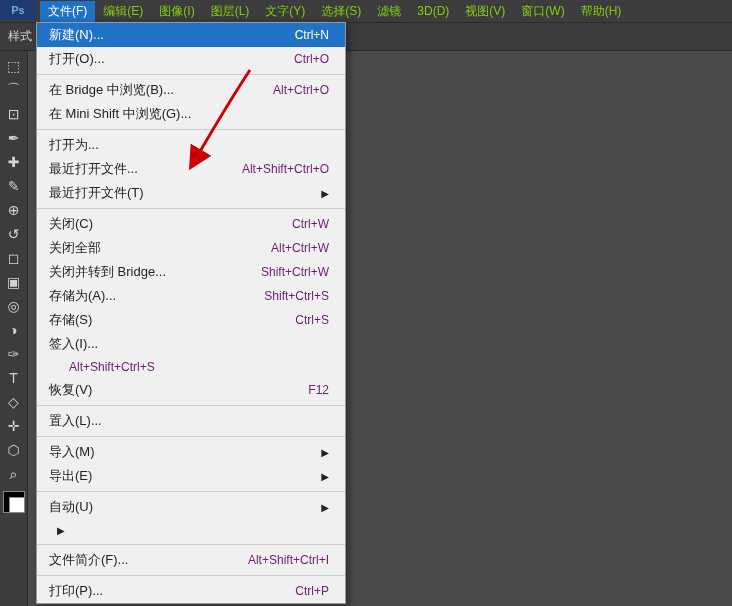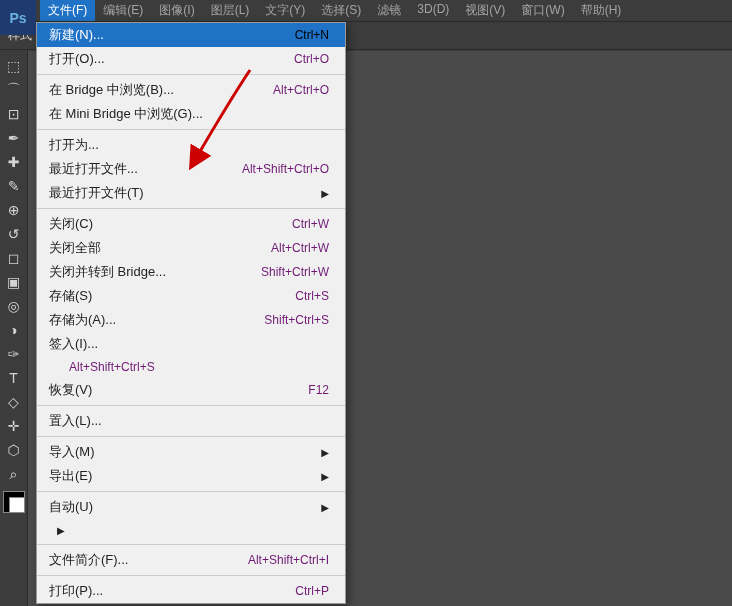--- a/index.html
+++ b/index.html
@@ -12,27 +12,27 @@
       color: #d4d4d4;
       overflow: hidden;
       position: relative;
     }
 
     
     .menu-bar {
       background: #3c3c3c;
       height: 22px;
       display: flex;
-      align-items: flex-start;
-      padding: 0 4px;
+      align-items: center;
+      padding: 11px 4px;
       border-bottom: 1px solid #2a2a2a;
     }
     .menu-bar-item {
       padding: 2px 8px;
-      color: #a3a3a3;
+      color: #84cc16;
       font-size: 12px;
       cursor: pointer;
       white-space: nowrap;
     }
     .menu-bar-item.active {
       background: #1f72c6;
       color: #fff;
     }
 
     
@@ -123,21 +123,21 @@
     }
     .menu-item-label {
       flex: 1;
     }
     .menu-item-shortcut {
       color: #701a75;
       font-size: 12px;
       margin-left: 20px;
     }
     .menu-item.highlighted .menu-item-shortcut {
-      color: #000000;
+      color: #ffffff;
     }
     .menu-item-arrow {
       font-size: 10px;
       margin-left: 8px;
     }
 
     .menu-separator {
       height: 1px;
       background: #ccc;
       margin: 3px 0;
@@ -149,26 +149,26 @@
       z-index: 300;
       pointer-events: none;
     }
 
     
     .ps-icon {
       position: absolute;
       left: 0;
       top: 0;
       width: 36px;
-      height: 35px;
+      height: 20px;
       background: #1f3a6e;
       display: flex;
       align-items: center;
       justify-content: center;
-      font-size: 14px;
+      font-size: 11px;
       font-weight: bold;
       color: #6ab0e0;
       z-index: 10;
     }
   </style>
 </head>
 <body>
 
 <div class="ps-icon">
   <span>Ps</span>
@@ -236,21 +236,21 @@
     <span class="menu-item-shortcut">Ctrl+O</span>
   </div>
   <div class="menu-separator"></div>
 
   <div class="menu-item">
     <span class="menu-item-label">在 Bridge 中浏览(B)...</span>
     <span class="menu-item-shortcut">Alt+Ctrl+O</span>
   </div>
 
   <div class="menu-item">
-    <span class="menu-item-label">在 Mini Bridge 中浏览(G)...</span>
+    <span class="menu-item-label">在 Mini Shift 中浏览(G)...</span>
   </div>
   <div class="menu-separator"></div>
 
   <div class="menu-item">
     <span class="menu-item-label">打开为...</span>
   </div>
 
   <div class="menu-item">
     <span class="menu-item-label">最近打开文件...</span>
     <span class="menu-item-shortcut">Alt+Shift+Ctrl+O</span>
@@ -271,27 +271,27 @@
     <span class="menu-item-label">关闭全部</span>
     <span class="menu-item-shortcut">Alt+Ctrl+W</span>
   </div>
 
   <div class="menu-item">
     <span class="menu-item-label">关闭并转到 Bridge...</span>
     <span class="menu-item-shortcut">Shift+Ctrl+W</span>
   </div>
 
   <div class="menu-item">
+    <span class="menu-item-label">存储为(A)...</span>
+    <span class="menu-item-shortcut">Shift+Ctrl+S</span>
+  </div>
+
+  <div class="menu-item">
     <span class="menu-item-label">存储(S)</span>
     <span class="menu-item-shortcut">Ctrl+S</span>
-  </div>
-
-  <div class="menu-item">
-    <span class="menu-item-label">存储为(A)...</span>
-    <span class="menu-item-shortcut">Shift+Ctrl+S</span>
   </div>
 
   <div class="menu-item">
     <span class="menu-item-label">签入(I)...</span>
   </div>
 
   <div class="menu-item">
     <span class="menu-item-shortcut">Alt+Shift+Ctrl+S</span>
   </div>
 

